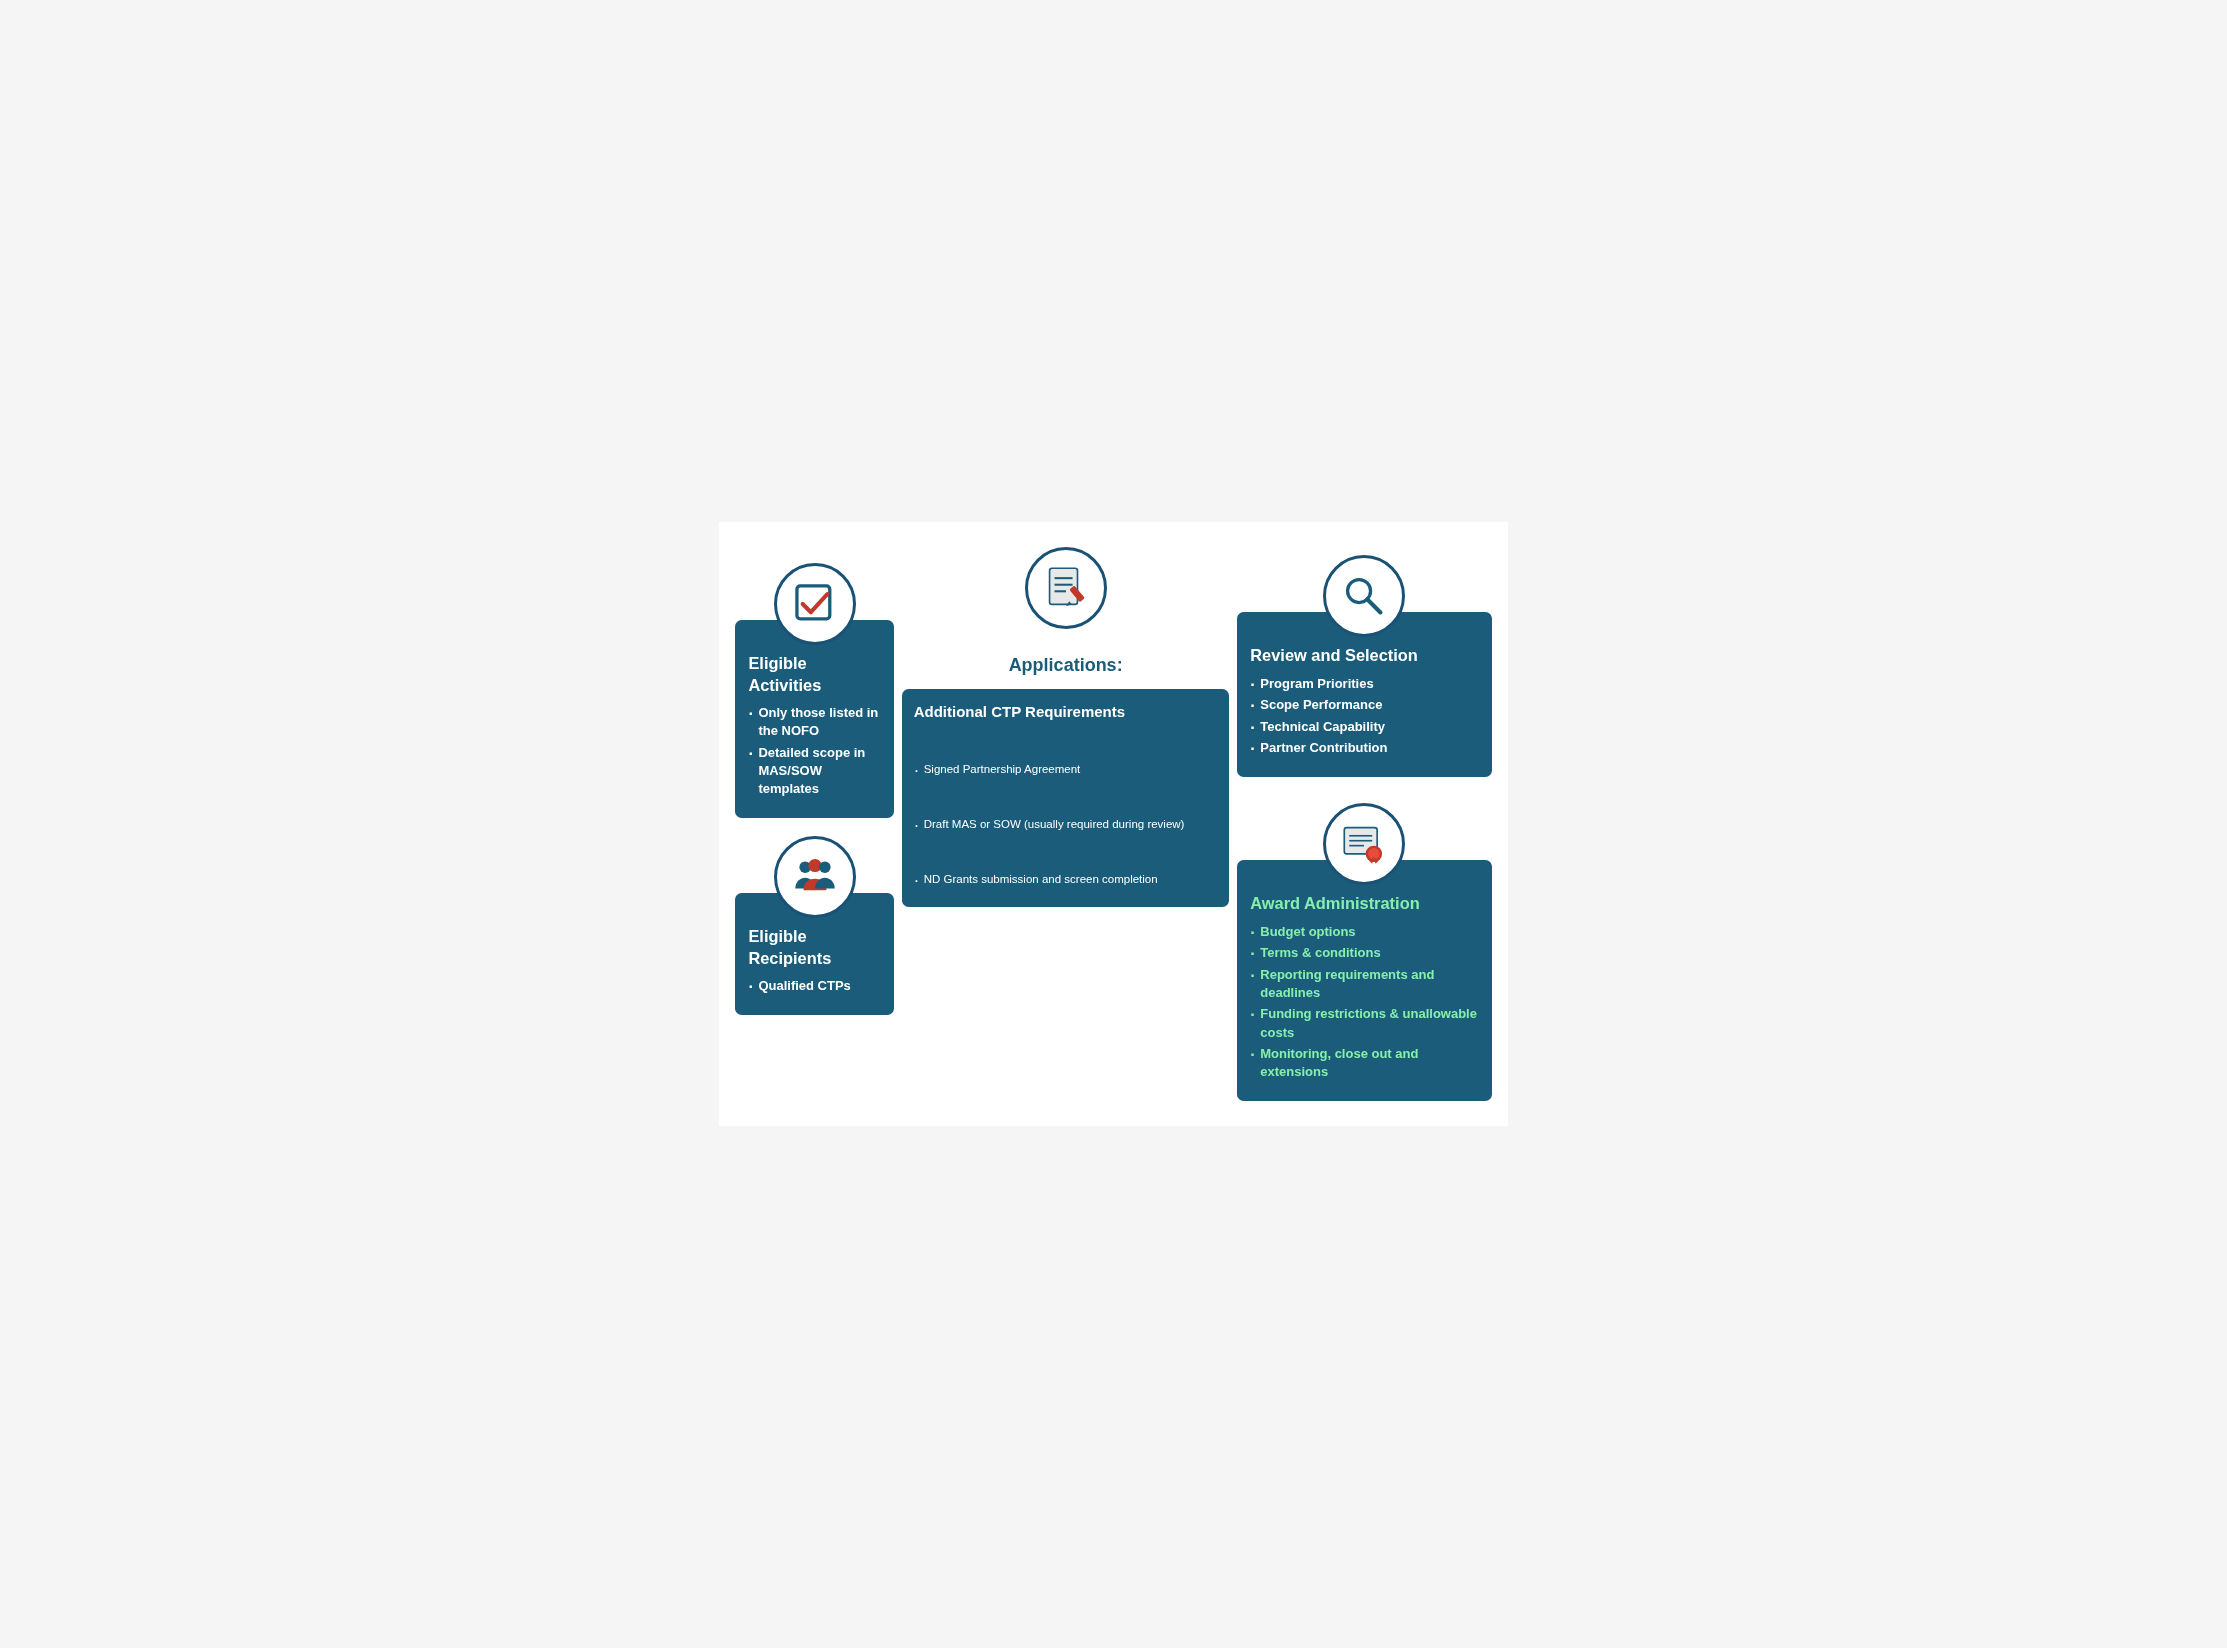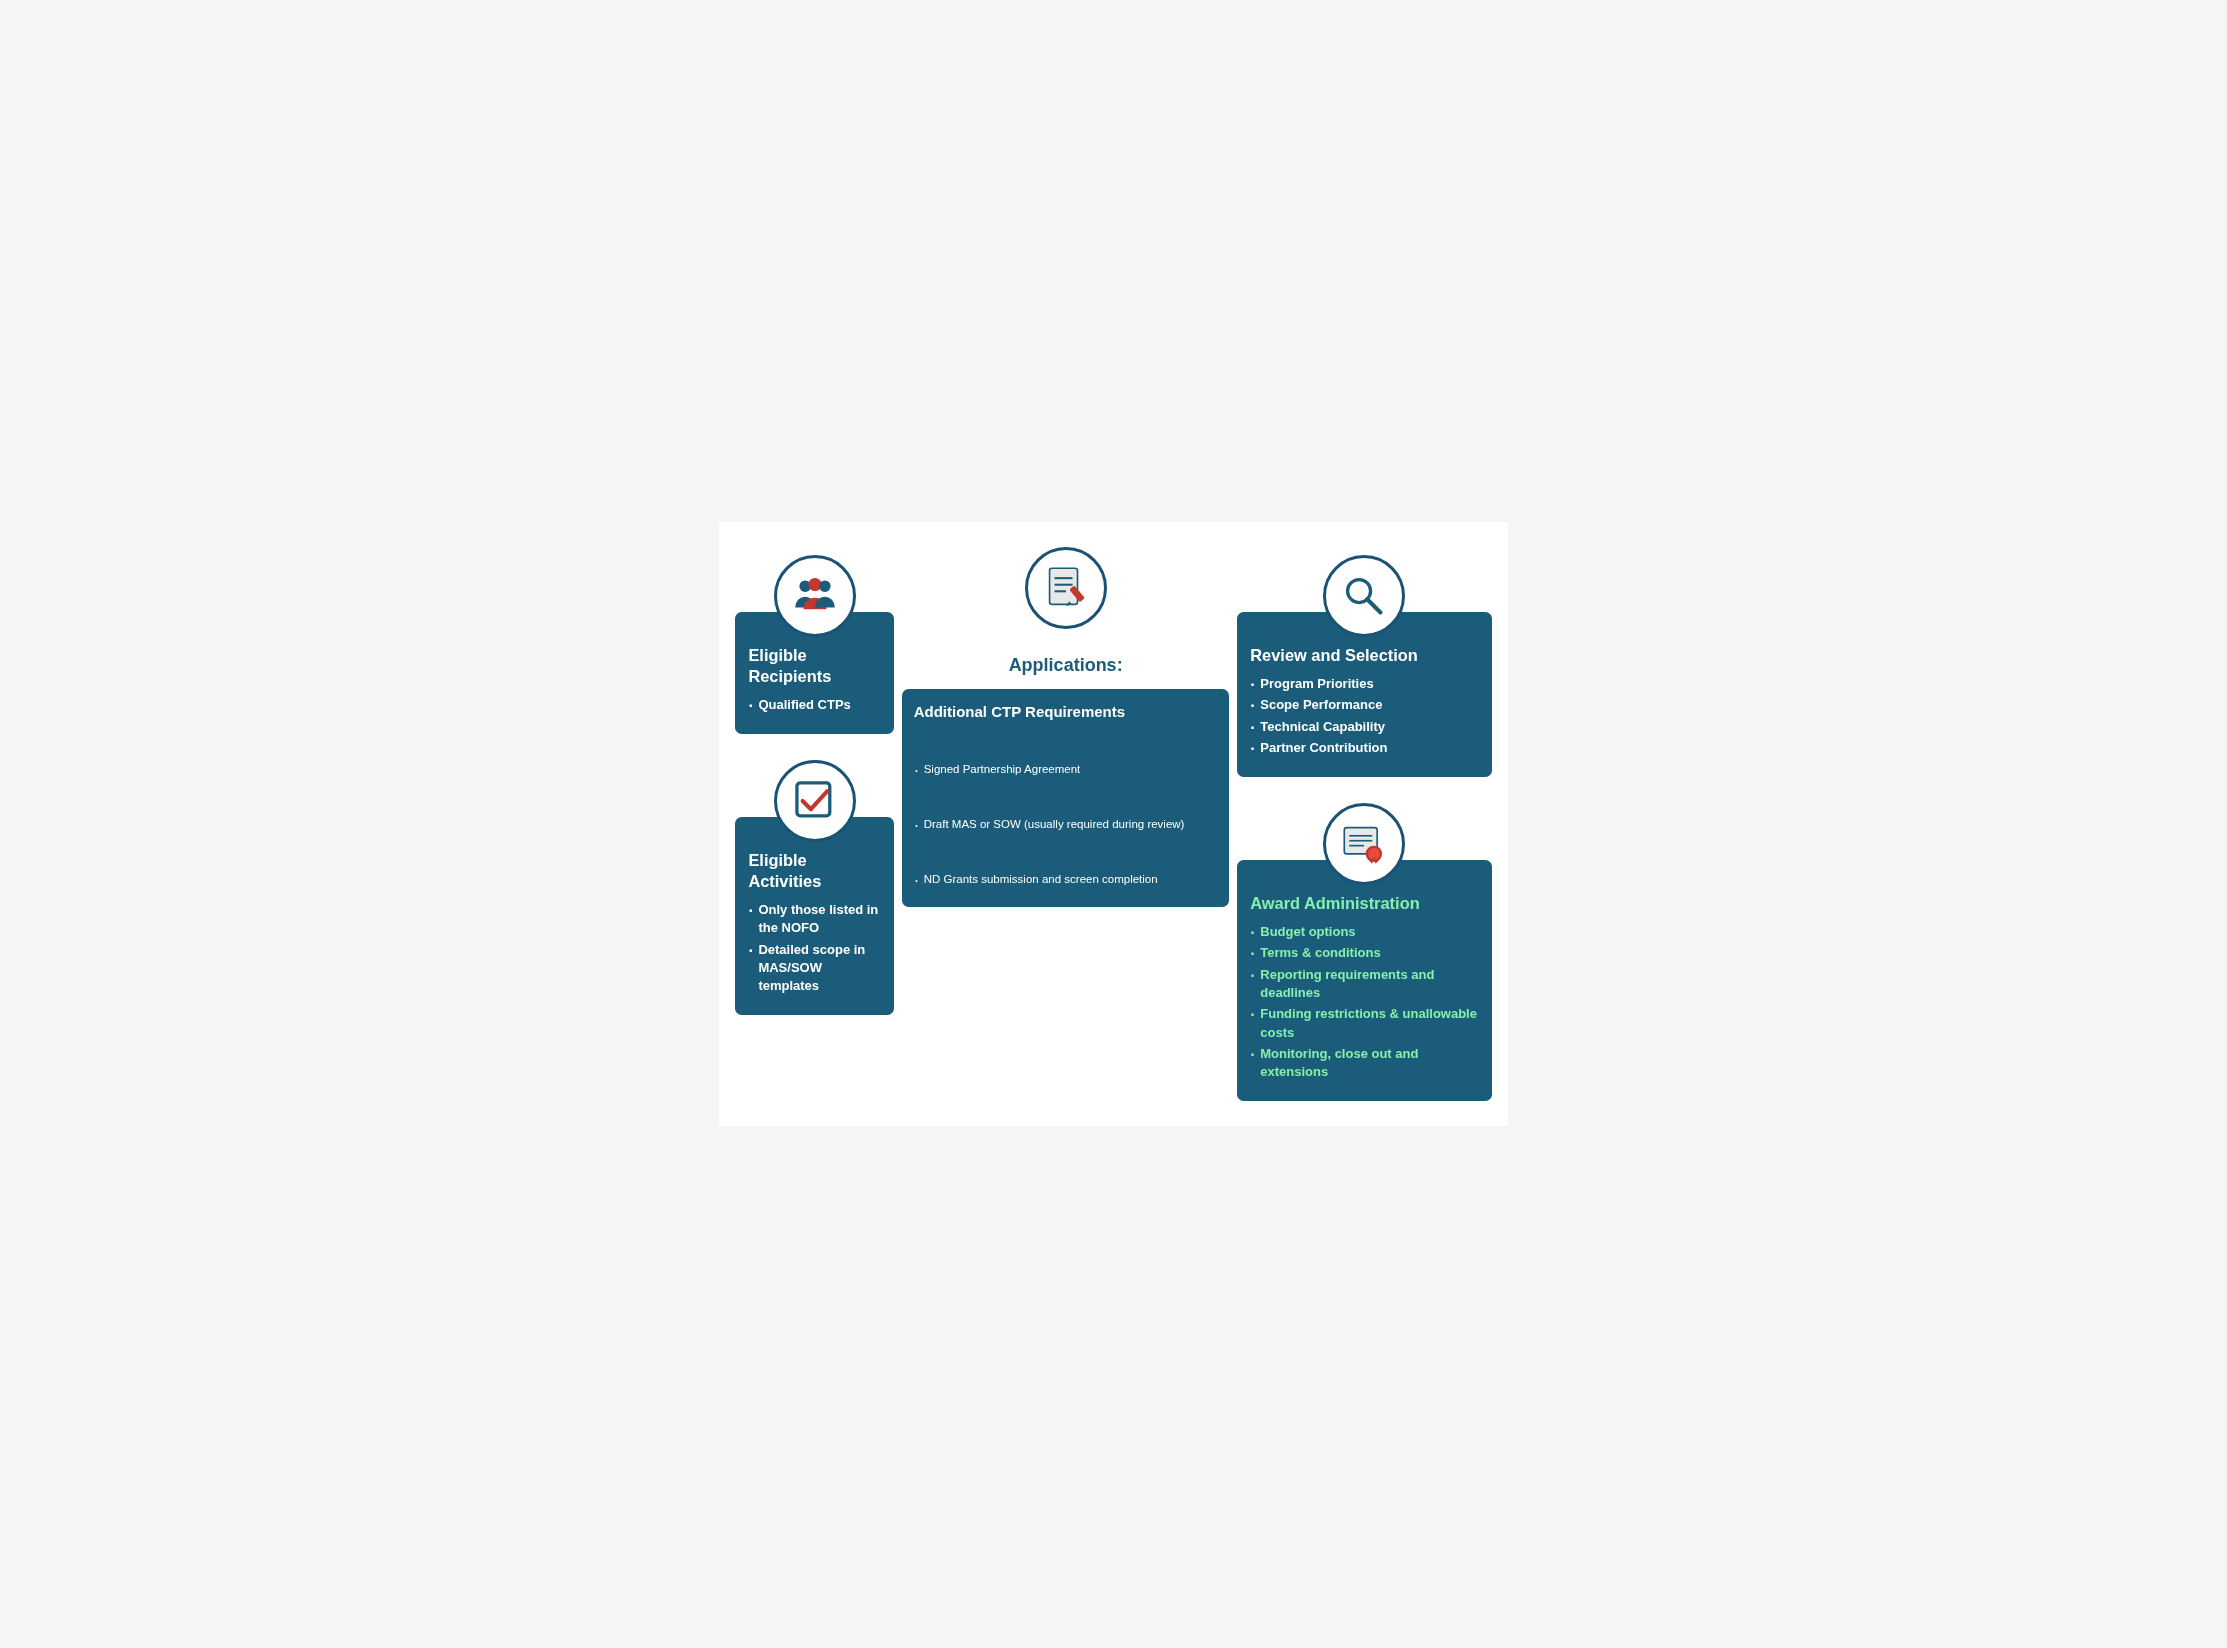--- a/index.html
+++ b/index.html
@@ -156,55 +156,55 @@
       background: #1a5c7a;
     }
   </style>
 </head>
 <body>
 
 <div class="infographic">
 
   <div class="column col-left">
 
+    <div style="position:relative; margin-top:16.4px;">
+      <div class="icon-circle">
+        <svg viewBox="0 0 56 56" fill="none" xmlns="http://www.w3.org/2000/svg">
+          <rect x="6" y="6" width="40" height="40" rx="4" stroke="#1a5c7a" stroke-width="4" fill="white"></rect>
+
+          <polyline points="13,28 23,38 43,16" stroke="#c0392b" stroke-width="5" stroke-linecap="round" stroke-linejoin="round" fill="none"></polyline>
+        </svg>
+      </div>
+      <div class="card">
+        <div class="card-title">Eligible Activities</div>
+        <ul class="card-items">
+          <li>Only those listed in the NOFO</li>
+          <li>Detailed scope in MAS/SOW templates</li>
+        </ul>
+      </div>
+    </div>
+
     <div style="position:relative; margin-top:8.2px;">
       <div class="icon-circle">
         <svg viewBox="0 0 56 56" fill="none" xmlns="http://www.w3.org/2000/svg">
 
           <circle cx="16" cy="16" r="7" fill="#1a5c7a"></circle>
           <path d="M4 42c0-8 6-13 12-13s12 5 12 13" fill="#1a5c7a"></path>
 
           <circle cx="28" cy="14" r="8" fill="#c0392b"></circle>
           <path d="M14 44c0-9 6-14 14-14s14 5 14 14" fill="#c0392b"></path>
 
           <circle cx="40" cy="16" r="7" fill="#1a5c7a"></circle>
           <path d="M28 42c0-8 6-13 12-13s12 5 12 13" fill="#1a5c7a"></path>
         </svg>
       </div>
       <div class="card">
         <div class="card-title">Eligible Recipients</div>
         <ul class="card-items">
           <li>Qualified CTPs</li>
-        </ul>
-      </div>
-    </div>
-
-    <div style="position:relative; margin-top:16.4px;">
-      <div class="icon-circle">
-        <svg viewBox="0 0 56 56" fill="none" xmlns="http://www.w3.org/2000/svg">
-          <rect x="6" y="6" width="40" height="40" rx="4" stroke="#1a5c7a" stroke-width="4" fill="white"></rect>
-
-          <polyline points="13,28 23,38 43,16" stroke="#c0392b" stroke-width="5" stroke-linecap="round" stroke-linejoin="round" fill="none"></polyline>
-        </svg>
-      </div>
-      <div class="card">
-        <div class="card-title">Eligible Activities</div>
-        <ul class="card-items">
-          <li>Only those listed in the NOFO</li>
-          <li>Detailed scope in MAS/SOW templates</li>
         </ul>
       </div>
     </div>
 
   </div>
 
   <div class="column col-middle">
 
     <div class="middle-icon-wrap">
       <div class="icon-circle">

